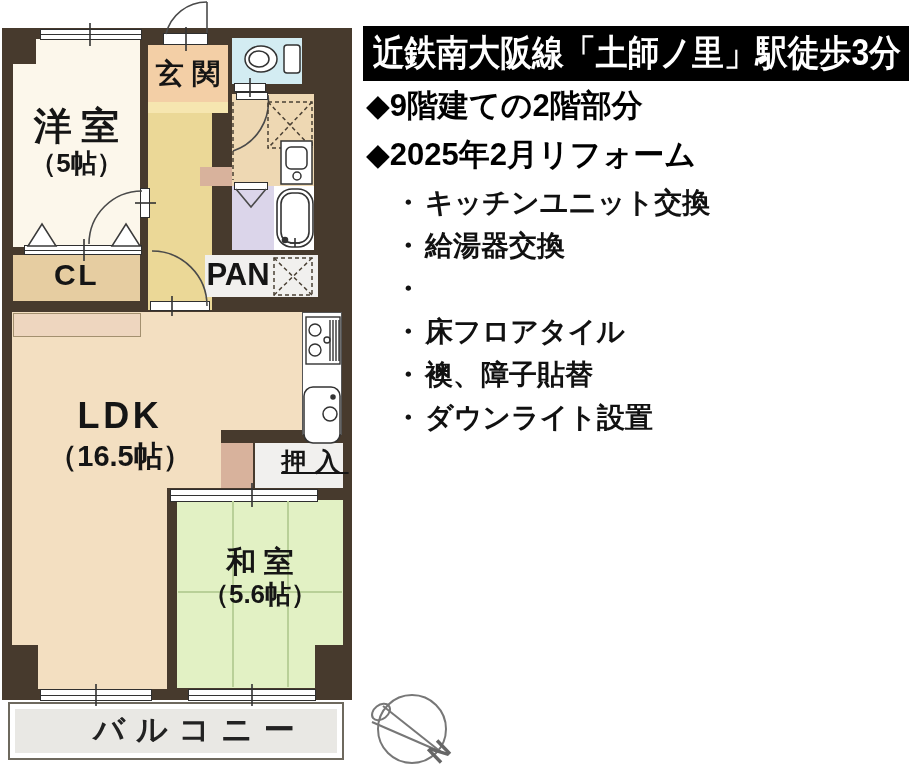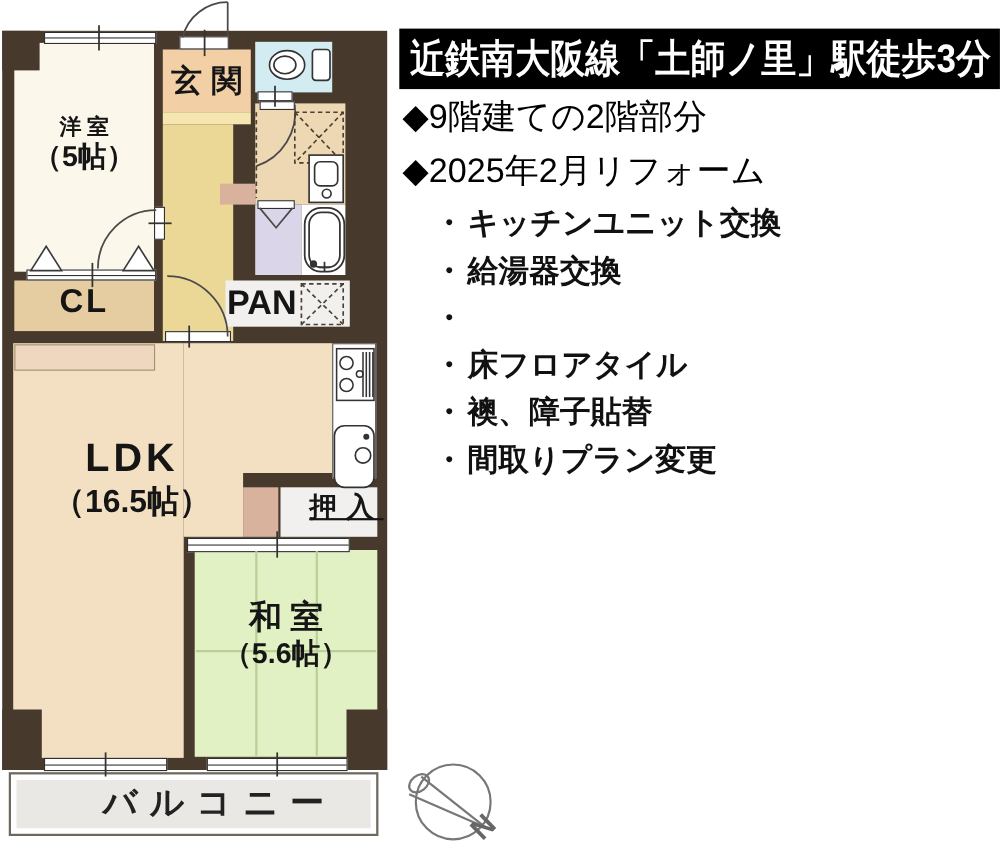--- a/index.html
+++ b/index.html
@@ -12,21 +12,21 @@
        background-position:center;background-repeat:no-repeat;}
   .lbl{position:absolute;display:flex;flex-direction:column;align-items:center;justify-content:center;
        color:#151515;font-weight:700;z-index:6;white-space:nowrap;line-height:1.15;}
   .lbl .size{font-weight:700;}
   #overlay{position:absolute;left:0;top:0;z-index:5;pointer-events:none;}
   
   #banner{position:absolute;left:363px;top:26px;width:546px;height:55px;background:#000;color:#fff;
           display:flex;align-items:center;z-index:7;overflow:hidden;}
   #banner .t{font-size:36px;font-weight:800;white-space:nowrap;padding-left:11px;
              transform:scaleX(.885);transform-origin:left center;letter-spacing:0px;}
-  .hl{position:absolute;left:366px;color:#000;font-size:31px;font-weight:400;white-space:nowrap;z-index:7;}
+  .hl{position:absolute;left:366px;color:#000;font-size:31px;font-weight:700;white-space:nowrap;z-index:7;}
   #reno{position:absolute;left:394px;top:181px;z-index:7;}
   #reno .ri{height:43px;display:flex;align-items:center;font-size:28px;font-weight:600;color:#111;white-space:nowrap;}
   #reno .b{margin-right:3px;}
 </style>
 </head>
 <body>
 
 <div id="stage">
 
   <div class="abs" style="left:0;top:0;width:360px;height:768px;">
@@ -64,21 +64,21 @@
     <div class="bar win" style="left:188px;top:689px;width:128px;height:12px;"></div>
 
     <div class="bar" style="left:163px;top:33px;width:45px;height:12px;"></div>
     <div class="bar" style="left:234px;top:83px;width:32px;height:9px;"></div>
     <div class="bar" style="left:236px;top:92px;width:32px;height:8px;"></div>
     <div class="bar" style="left:234px;top:182px;width:34px;height:8px;"></div>
     <div class="bar" style="left:140px;top:188px;width:10px;height:30px;"></div>
     <div class="bar" style="left:150px;top:301px;width:60px;height:10px;"></div>
 
     <div class="lbl" style="left:13px;top:105px;width:127px;">
-      <span style="font-size:20px;letter-spacing:.25em;margin-right:-.25em;text-align:center;">洋室</span>
+      <span style="font-size:38px;letter-spacing:.25em;margin-right:-.25em;text-align:center;">洋室</span>
       <span class="size" style="font-size:26px;">（5帖）</span>
     </div>
     <div class="lbl" style="left:148px;top:58px;width:80px;">
       <span style="font-size:28px;letter-spacing:.3em;margin-right:-.3em;">玄関</span>
     </div>
     <div class="lbl" style="left:13px;top:258px;width:127px;">
       <span style="font-size:30px;letter-spacing:.08em;">CL</span>
     </div>
     <div class="lbl" style="left:205px;top:257px;width:66px;">
       <span style="font-size:31px;">PAN</span>
@@ -215,17 +215,17 @@
     <div class="ri">
         <span class="b">・</span>
         <span>床フロアタイル</span>
       </div>
     <div class="ri">
         <span class="b">・</span>
         <span>襖、障子貼替</span>
       </div>
     <div class="ri">
         <span class="b">・</span>
-        <span>間取りプラン変更</span>
+        <span>ダウンライト設置</span>
       </div>
   </div>
 
 </div>
 
 </body></html>

